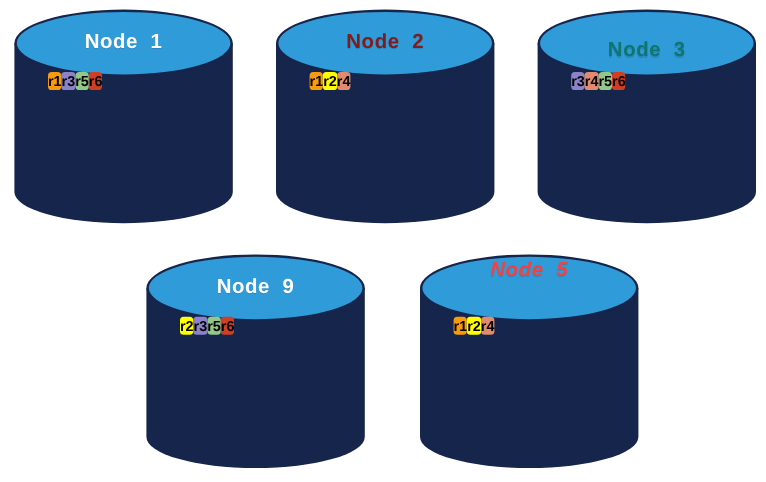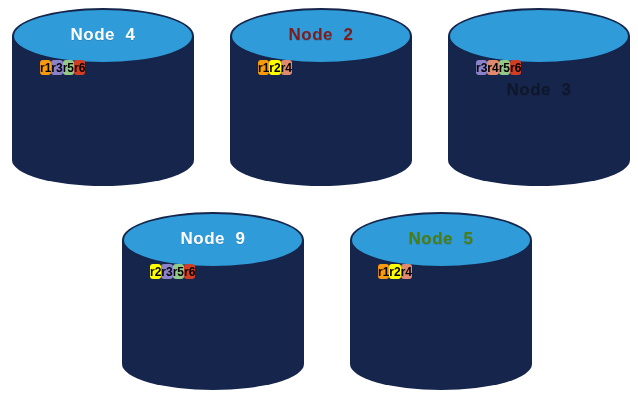--- a/index.html
+++ b/index.html
@@ -90,21 +90,21 @@
     font-family: "Liberation Sans", sans-serif;
   }
 </style>
 </head>
 <body style="background: rgb(255, 255, 255);">
 
 <div id="diagram">
     <div class="node" style="left: 12px; top: 8px; width: 182px; height: 178px;">
       <div class="cyl-body" style="top: 28px; height: 150px; background: rgb(22, 37, 75);"></div>
       <div class="cyl-top" style="height: 56px; background: rgb(47, 155, 217); border-color: rgb(22, 37, 75);"></div>
-      <div class="node-title" style="top: 17px; color: rgb(255, 255, 255);">Node  4</div>
+      <div class="node-title" style="top: 17px; color: rgb(255, 255, 255);">Node  1</div>
       <div class="bars" style="left: 28px; right: 28px; width: 126px; top: 52px;">
         <div class="bar" style="background: rgb(247, 154, 14); height: 15px; margin-bottom: 9px;">
           <span class="bar-label" style="color: rgb(0, 0, 0);">r1</span>
         </div>
         <div class="bar" style="background: rgb(139, 130, 201); height: 15px; margin-bottom: 9px;">
           <span class="bar-label" style="color: rgb(0, 0, 0);">r3</span>
         </div>
         <div class="bar" style="background: rgb(147, 201, 136); height: 15px; margin-bottom: 9px;">
           <span class="bar-label" style="color: rgb(0, 0, 0);">r5</span>
         </div>
@@ -125,21 +125,21 @@
           <span class="bar-label" style="color: rgb(0, 0, 0);">r2</span>
         </div>
         <div class="bar" style="background: rgb(224, 138, 112); height: 15px; margin-bottom: 0px;">
           <span class="bar-label" style="color: rgb(0, 0, 0);">r4</span>
         </div>
       </div>
     </div>
     <div class="node" style="left: 448px; top: 8px; width: 182px; height: 178px;">
       <div class="cyl-body" style="top: 28px; height: 150px; background: rgb(22, 37, 75);"></div>
       <div class="cyl-top" style="height: 56px; background: rgb(47, 155, 217); border-color: rgb(22, 37, 75);"></div>
-      <div class="node-title" style="top: 24px; color: #0f172a; margin-top: 48px;">Node  3</div>
+      <div class="node-title" style="top: 24px; color: #0f766e;">Node  3</div>
       <div class="bars" style="left: 28px; right: 28px; width: 126px; top: 52px;">
         <div class="bar" style="background: rgb(139, 130, 201); height: 15px; margin-bottom: 9px;">
           <span class="bar-label" style="color: rgb(0, 0, 0);">r3</span>
         </div>
         <div class="bar" style="background: rgb(224, 138, 112); height: 15px; margin-bottom: 9px;">
           <span class="bar-label" style="color: rgb(0, 0, 0);">r4</span>
         </div>
         <div class="bar" style="background: rgb(147, 201, 136); height: 15px; margin-bottom: 9px;">
           <span class="bar-label" style="color: rgb(0, 0, 0);">r5</span>
         </div>
@@ -163,21 +163,21 @@
           <span class="bar-label" style="color: rgb(0, 0, 0);">r5</span>
         </div>
         <div class="bar" style="background: rgb(210, 62, 36); height: 15px; margin-bottom: 0px;">
           <span class="bar-label" style="color: rgb(0, 0, 0);">r6</span>
         </div>
       </div>
     </div>
     <div class="node" style="left: 350px; top: 212px; width: 182px; height: 178px;">
       <div class="cyl-body" style="top: 28px; height: 150px; background: rgb(22, 37, 75);"></div>
       <div class="cyl-top" style="height: 56px; background: rgb(47, 155, 217); border-color: rgb(22, 37, 75);"></div>
-      <div class="node-title" style="top: 17px; color: #4d7c0f;">Node  5</div>
+      <div class="node-title" style="top: 3px; color: #ef4444; font-style: italic;">Node  5</div>
       <div class="bars" style="left: 28px; right: 28px; width: 126px; top: 52px;">
         <div class="bar" style="background: rgb(247, 154, 14); height: 15px; margin-bottom: 9px;">
           <span class="bar-label" style="color: rgb(0, 0, 0);">r1</span>
         </div>
         <div class="bar" style="background: rgb(255, 255, 0); height: 15px; margin-bottom: 9px;">
           <span class="bar-label" style="color: rgb(0, 0, 0);">r2</span>
         </div>
         <div class="bar" style="background: rgb(224, 138, 112); height: 15px; margin-bottom: 0px;">
           <span class="bar-label" style="color: rgb(0, 0, 0);">r4</span>
         </div>

